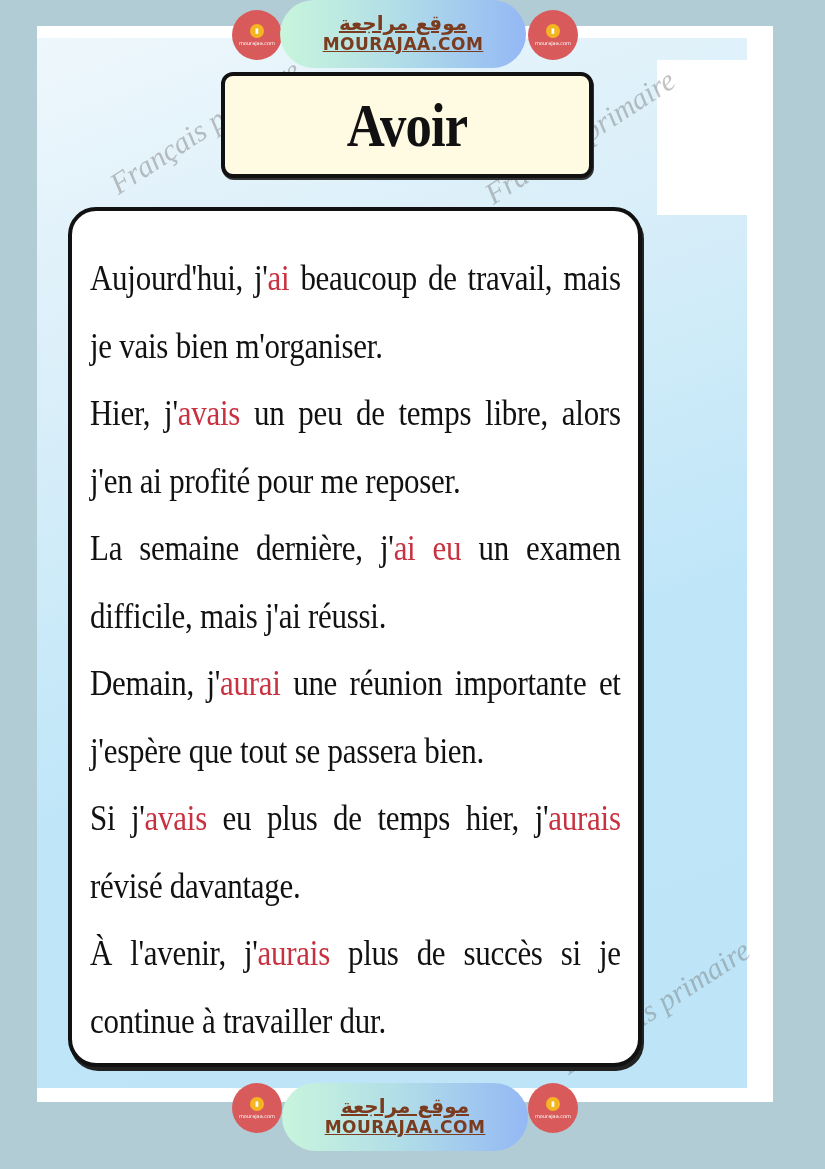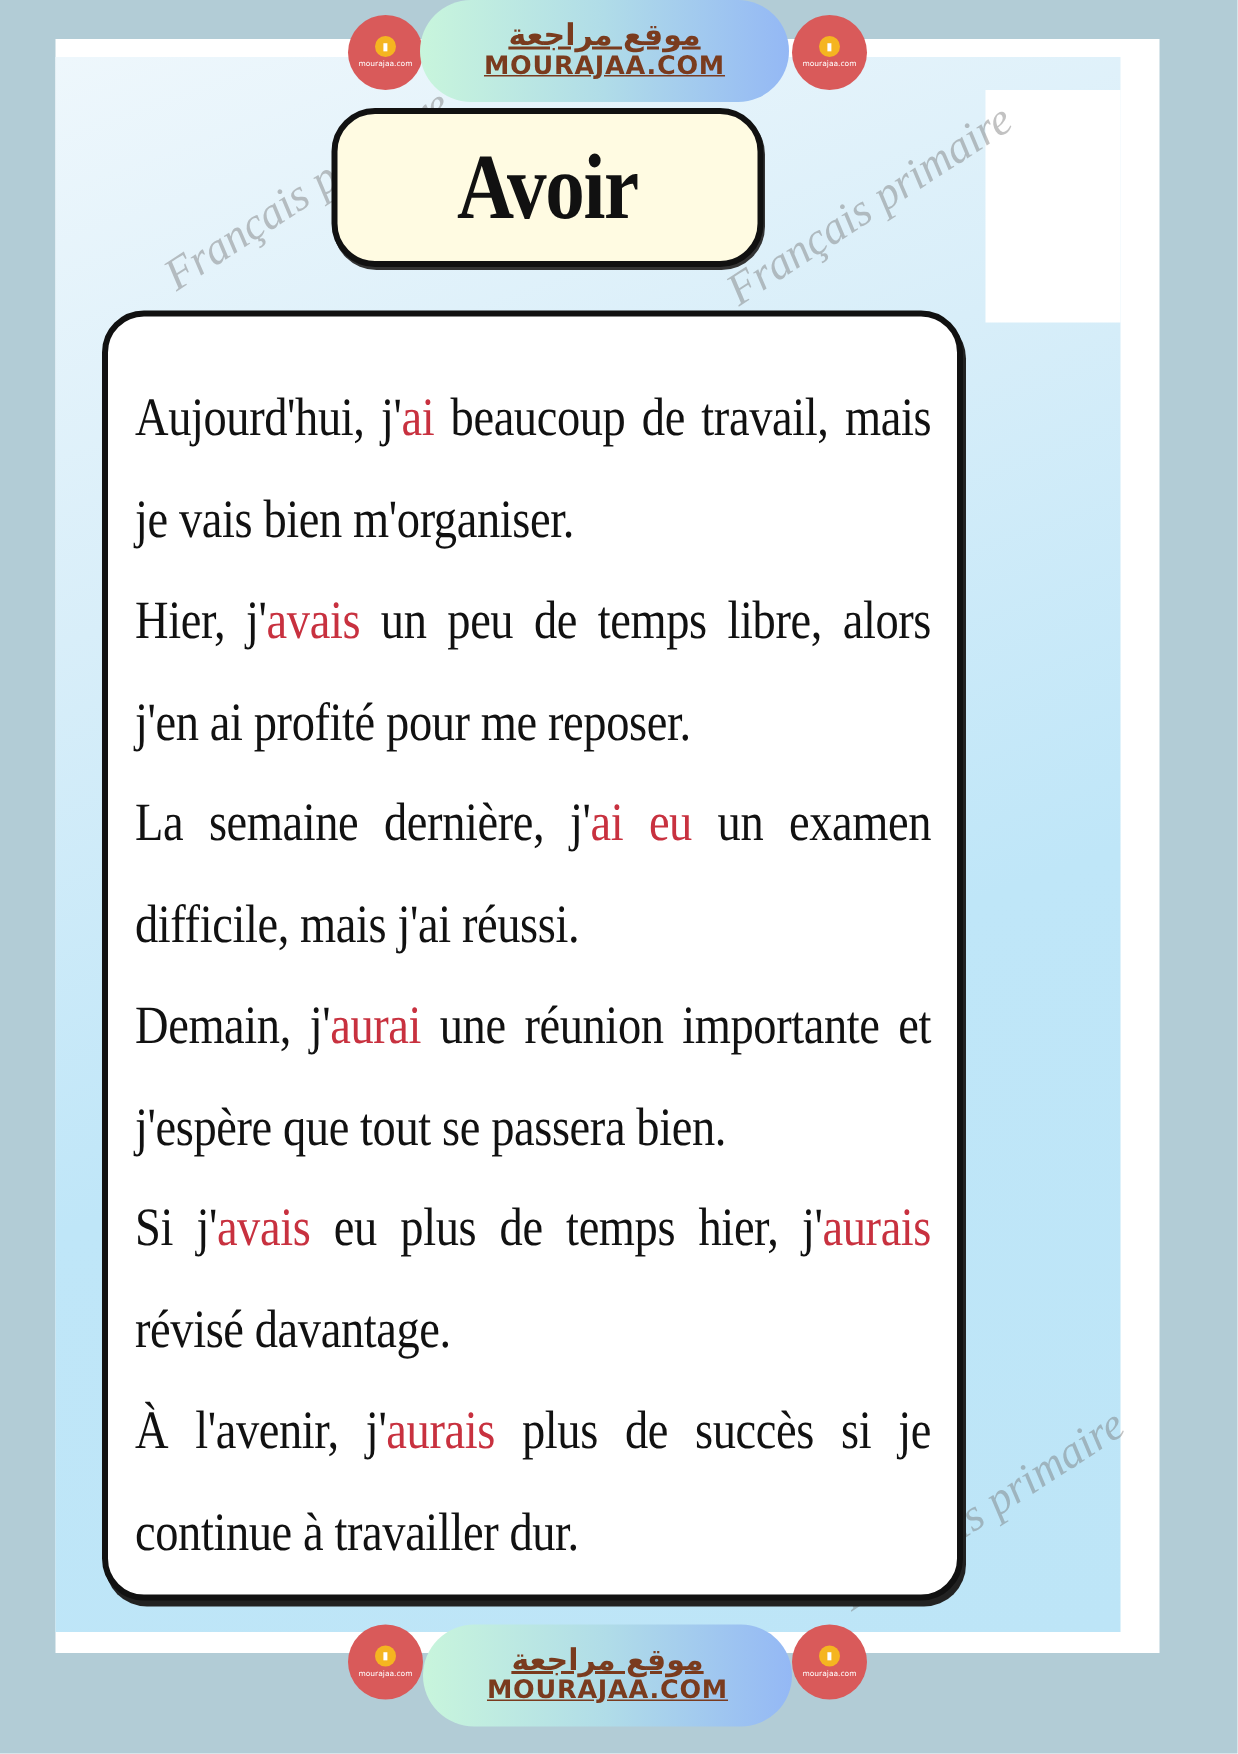--- a/index.html
+++ b/index.html
@@ -14,22 +14,22 @@
     }
     .sheet {
       position: absolute; left: 37px; top: 38px; width: 710px; height: 1050px;
       background: linear-gradient(160deg, #eef7fc 0%, #d8eef9 30%, #bfe6f8 60%, #bde5f7 100%);
     }
     .white-patch {
       position: absolute; left: 657px; top: 60px; width: 90px; height: 155px;
       background: #ffffff;
     }
     .title-box {
-      position: absolute; left: 221px; top: 72px; width: 288px; height: 106px;
-      background: #fffbe2; border: 4px solid #111; border-radius: 29px;
+      position: absolute; left: 221px; top: 72px; width: 372px; height: 106px;
+      background: #fffbe2; border: 4px solid #111; border-radius: 12px;
       box-sizing: border-box; display: flex; align-items: center; justify-content: center;
       box-shadow: 1px 2px 0 #333;
     }
     .title-text {
       font-family: "Liberation Serif", serif; font-weight: bold; font-size: 62px;
       color: #111; letter-spacing: -1px; transform: scaleX(0.85);
     }
     .card {
       position: absolute; left: 68px; top: 207px; width: 574px; height: 860px;
       background: #ffffff; border: 4px solid #111; border-radius: 28px;

